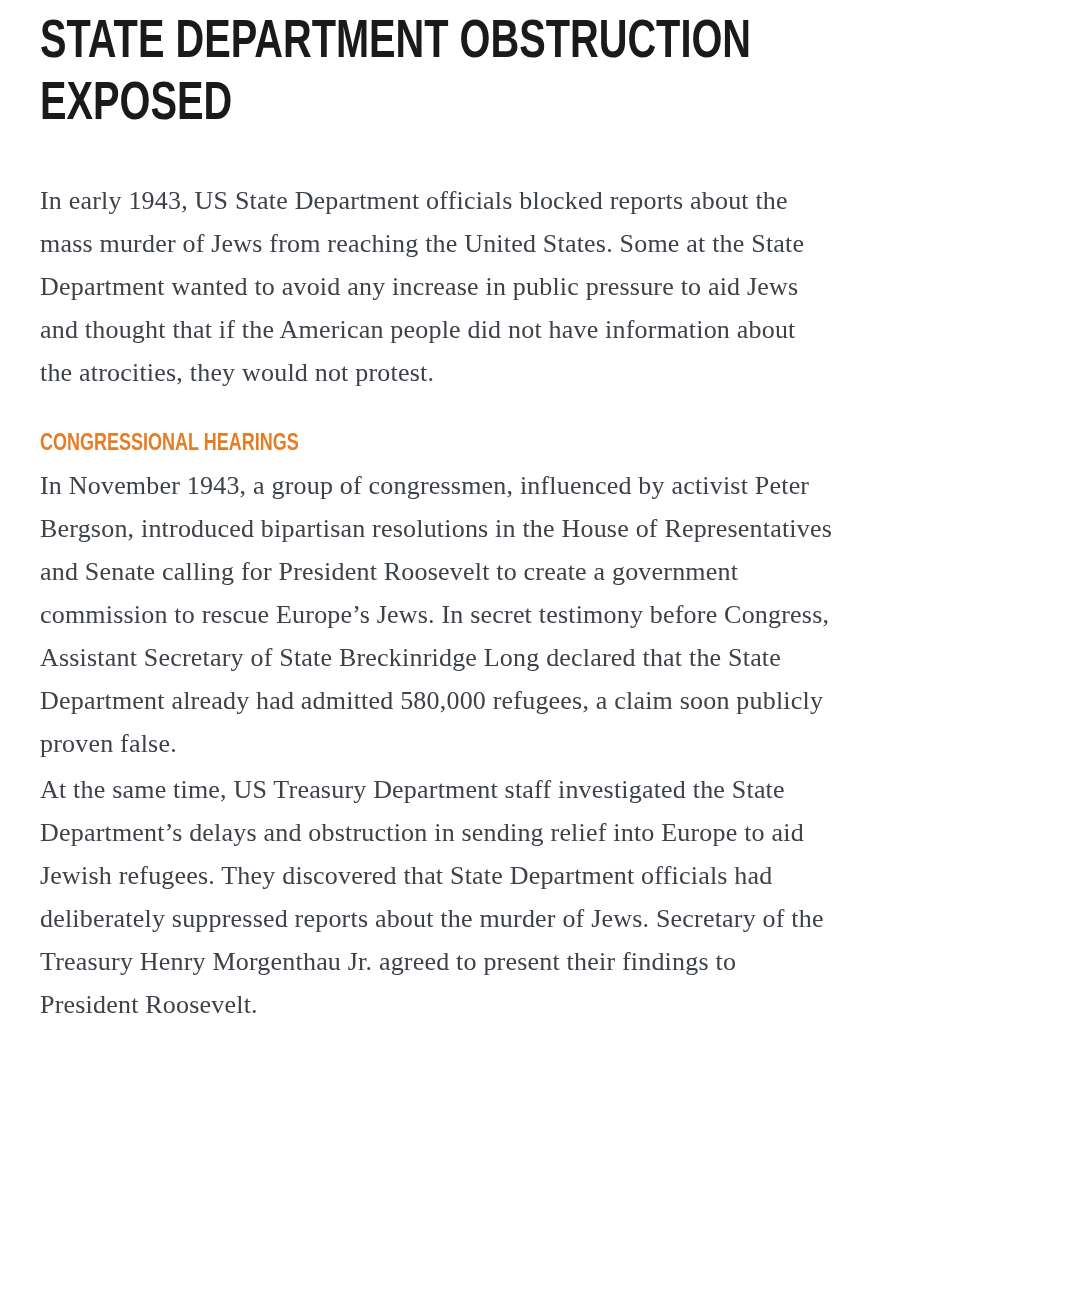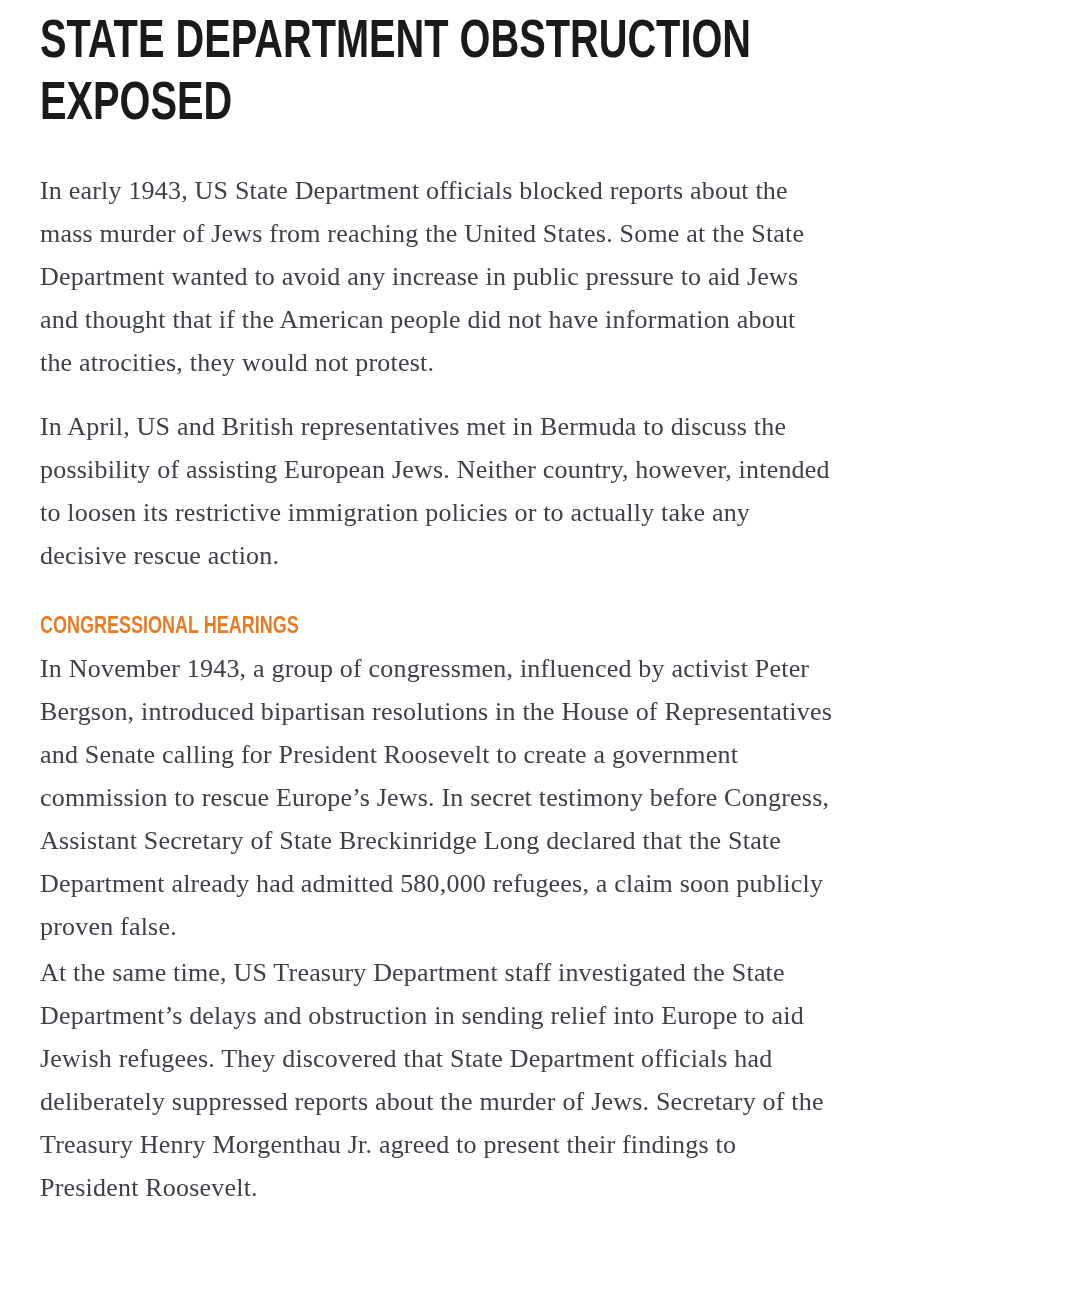--- a/index.html
+++ b/index.html
@@ -38,21 +38,21 @@
   .page-title .condense span { display: block; }
   
   .body-p {
     margin: 21px 0 0 0;
     max-width: 910px;
     color: #3d4148;
     font-size: 26px;
     line-height: 43px;
     letter-spacing: 0.2px;
   }
-  .body-p.first { margin-top: 37px; }
+  .body-p.first { margin-top: 47px; }
   .body-p.after-head { margin-top: 3px; }
   
   .section-heading {
     margin: 29px 0 0 0;
     color: #e67d24;
     font-family: "Liberation Sans", sans-serif;
     font-weight: 700;
     font-size: 24px;
     line-height: 38px;
   }
@@ -64,21 +64,20 @@
 
   <h1 class="page-title">
     <span class="condense">
       <span>STATE DEPARTMENT OBSTRUCTION</span>
       <span>EXPOSED</span>
     </span>
   </h1>
 
   <p class="body-p first">In early 1943, US State Department officials blocked reports about the mass murder of Jews from reaching the United States. Some at the State Department wanted to avoid any increase in public pressure to aid Jews and thought that if the American people did not have information about the atrocities, they would not protest.</p>
 
-  <p class="body-p">In April, US and British representatives met in Bermuda to discuss the possibility of assisting European Jews. Neither country, however, intended to loosen its restrictive immigration policies or to actually take any decisive rescue action.</p>
 
   <h2 class="section-heading">
     <span class="condense">CONGRESSIONAL HEARINGS</span>
   </h2>
 
   <p class="body-p after-head">In November 1943, a group of congressmen, influenced by activist Peter Bergson, introduced bipartisan resolutions in the House of Representatives and Senate calling for President Roosevelt to create a government commission to rescue Europe’s Jews. In secret testimony before Congress, Assistant Secretary of State Breckinridge Long declared that the State Department already had admitted 580,000 refugees, a claim soon publicly proven false.</p>
 
 
   <p class="body-p after-head">At the same time, US Treasury Department staff investigated the State Department’s delays and obstruction in sending relief into Europe to aid Jewish refugees. They discovered that State Department officials had deliberately suppressed reports about the murder of Jews. Secretary of the Treasury Henry Morgenthau Jr. agreed to present their findings to President Roosevelt.</p>
 

